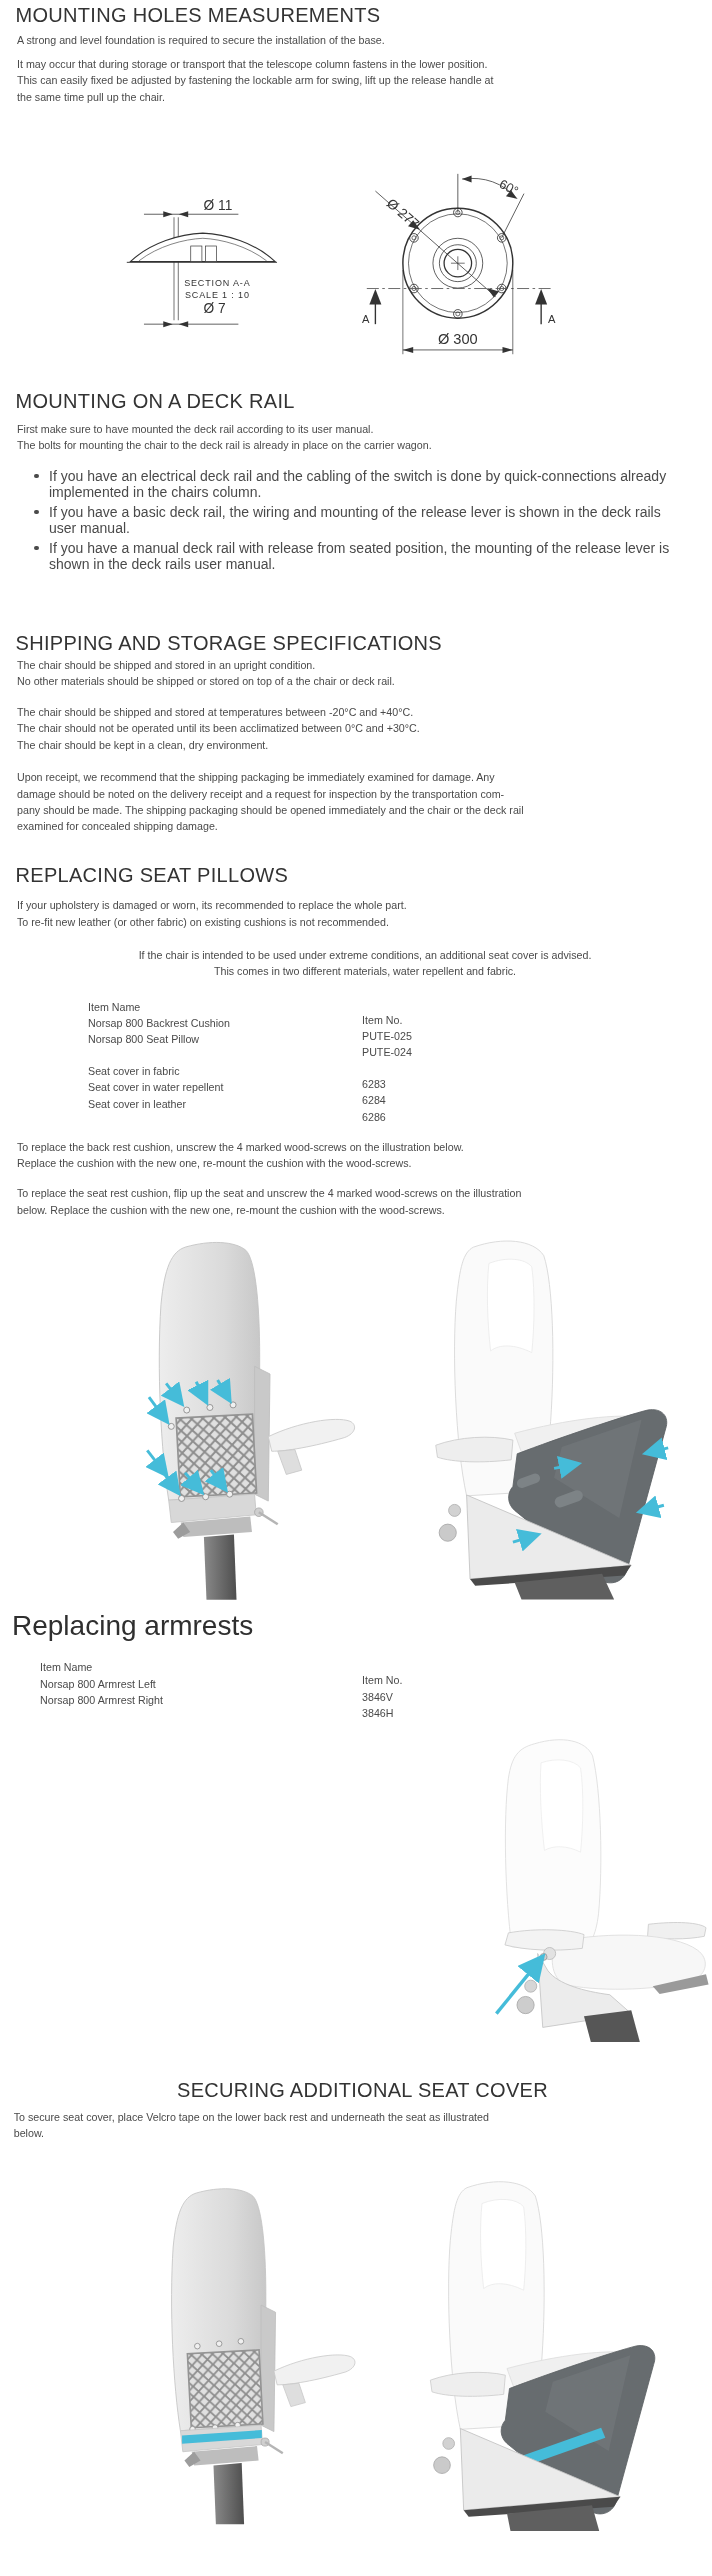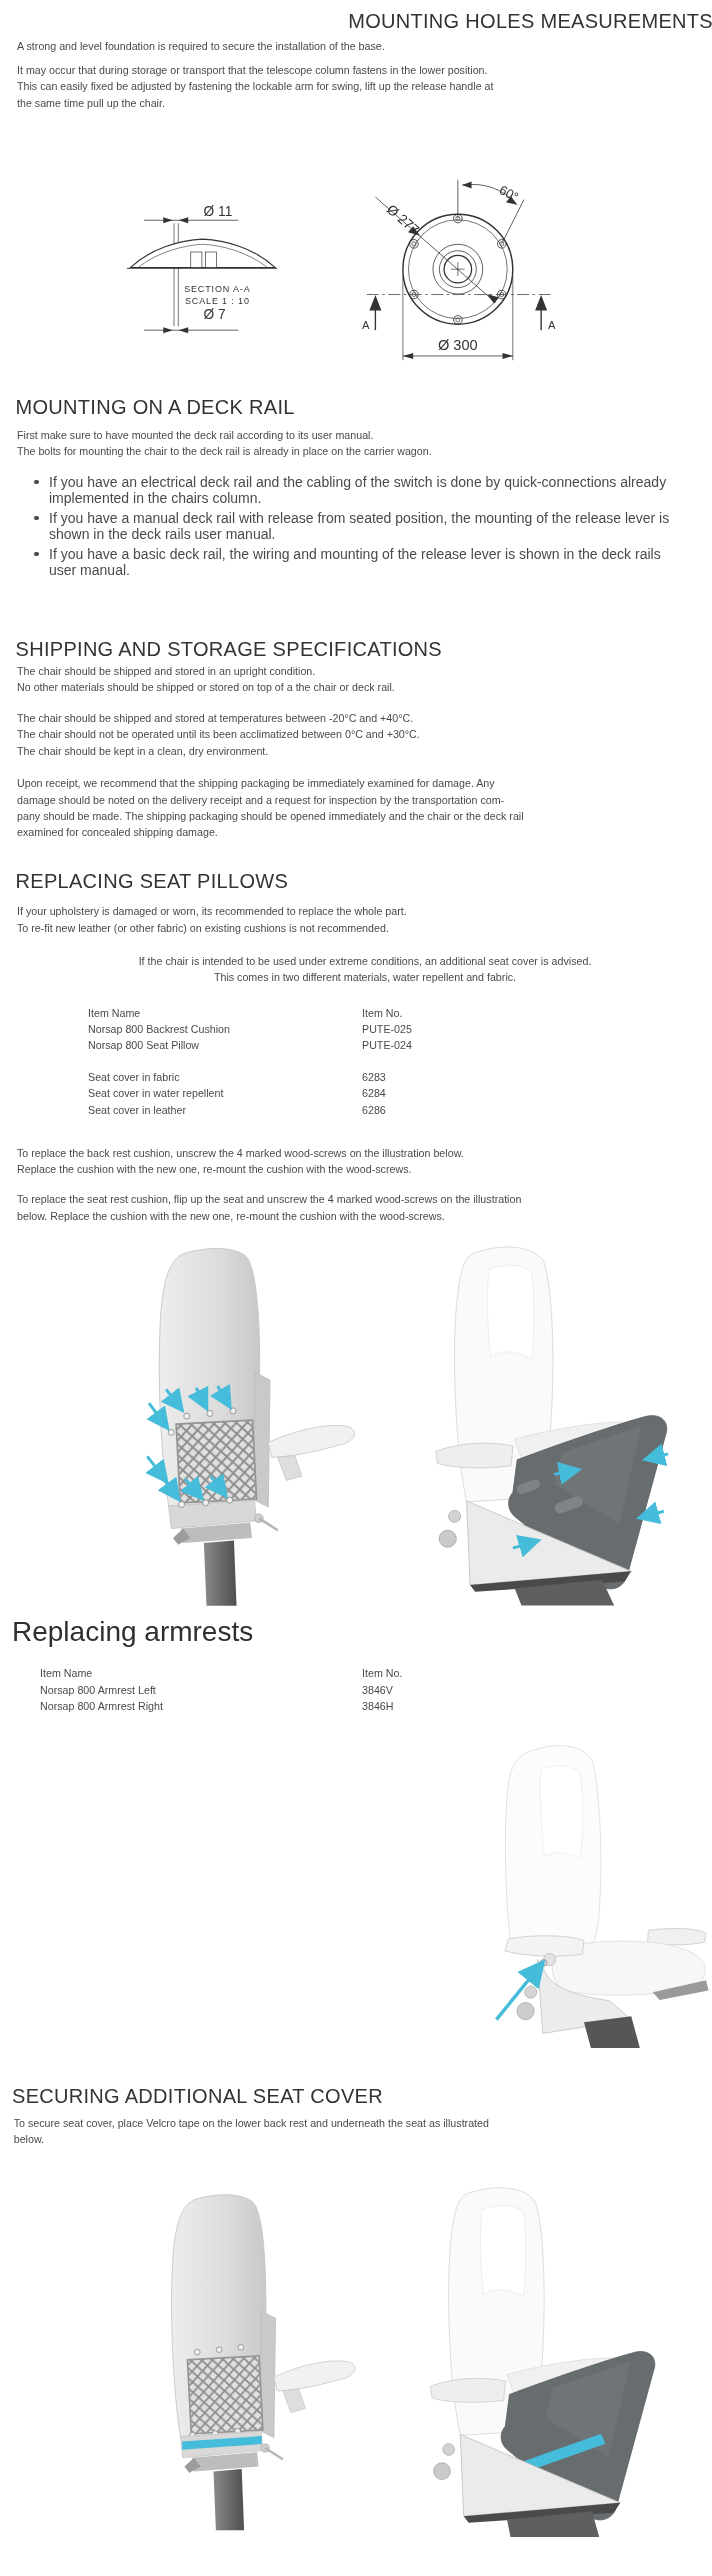--- a/index.html
+++ b/index.html
@@ -6,34 +6,34 @@
   body{width:713px;height:2576px;overflow:hidden;font-family:"Liberation Sans",sans-serif;color:#474747;position:relative;}
   .h-caps{font-size:20px;font-weight:400;letter-spacing:0.3px;color:#333;margin:0 0 0 15.5px;line-height:22px;font-stretch:condensed;}
   .h-big{font-size:28px;font-weight:400;color:#2f2f2f;margin:0 0 0 12px;line-height:29px;}
   .p{white-space:pre-line;font-size:10.7px;line-height:16.3px;color:#4a4a4a;margin:0 0 0 17px;}
   .bullets{margin:14.6px 0 0 0;}
   .bullet{position:relative;white-space:pre-line;font-size:14px;line-height:16.3px;color:#4a4a4a;margin:0 0 3.4px 49px;}
   .bullet::before{content:"";position:absolute;left:-14.6px;top:6px;width:4.3px;height:4.3px;border-radius:50%;background:#4a4a4a;}
   .parts-table{position:relative;font-size:10.7px;line-height:16.3px;color:#4a4a4a;}
   .pt-row{position:relative;width:623px;}
   .pt-c1{display:inline-block;}
-  .pt-c2{position:absolute;left:362px;top:0;}
+  .pt-c2{position:absolute;left:362px;top:13px;}
   .indent102 .pt-c1{margin-left:88px;}
   .indent47 .pt-c1{margin-left:40px;}
   .gap-row{margin-top:15.5px;}
   .figrow{position:relative;}
   .sec-armrest{position:relative;height:472px;}
   .armchair-abs{position:absolute;top:137px;left:455px;}
   svg text{font-family:"Liberation Sans",sans-serif;fill:#333;}
 </style>
 </head>
 <body>
 
 <section>
-  <h1 class="h-caps" style="padding-top:10px;text-align:right;">MOUNTING HOLES MEASUREMENTS</h1>
+  <h1 class="h-caps" style="padding-top:4px;">MOUNTING HOLES MEASUREMENTS</h1>
   <p class="p" style="margin-top:6px;">A strong and level foundation is required to secure the installation of the base.</p>
   <p class="p" style="margin-top:7.7px;">It may occur that during storage or transport that the telescope column fastens in the lower position.
 This can easily fixed be adjusted by fastening the lockable arm for swing, lift up the release handle at
 the same time pull up the chair.</p>
 
   <svg width="713" height="219" viewBox="0 0 830 255" style="display:block;margin-top:62px;">
 
     <g stroke-linecap="round">
       <line x1="168" y1="55" x2="277" y2="55" stroke="#333" stroke-width="0.9"></line>
       <path d="M201,55 L190,51.5 L190,58.5 Z" fill="#333"></path>
@@ -119,24 +119,24 @@
   </svg>
 </section>
 
 <section>
   <h1 class="h-caps" style="margin-top:4.3px;">MOUNTING ON A DECK RAIL</h1>
   <p class="p" style="margin-top:8.6px;">First make sure to have mounted the deck rail according to its user manual.
 The bolts for mounting the chair to the deck rail is already in place on the carrier wagon.</p>
   <div class="bullets">
     <div class="bullet">If you have an electrical deck rail and the cabling of the switch is done by quick-connections already
 implemented in the chairs column.</div>
+    <div class="bullet">If you have a basic deck rail, the wiring and mounting of the release lever is shown in the deck rails
+user manual.</div>
     <div class="bullet">If you have a manual deck rail with release from seated position, the mounting of the release lever is
 shown in the deck rails user manual.</div>
-    <div class="bullet">If you have a basic deck rail, the wiring and mounting of the release lever is shown in the deck rails
-user manual.</div>
   </div>
 </section>
 
 <section>
   <h1 class="h-caps" style="margin-top:59px;">SHIPPING AND STORAGE SPECIFICATIONS</h1>
   <p class="p" style="margin-top:3.4px;">The chair should be shipped and stored in an upright condition.
 No other materials should be shipped or stored on top of a the chair or deck rail.</p>
   <p class="p" style="margin-top:14.6px;">The chair should be shipped and stored at temperatures between -20°C and +40°C.
 The chair should not be operated until its been acclimatized between 0°C and +30°C.
 The chair should be kept in a clean, dry environment.</p>
@@ -284,21 +284,21 @@
       <path d="M96,252 L102,338 L205,322 L180,300 C150,296 120,288 108,272 Z" fill="#ececec" stroke="#c4c4c4"></path>
       <circle cx="88" cy="290" r="7" fill="#d6d6d6" stroke="#b2b2b2"></circle>
       <circle cx="82" cy="312" r="10" fill="#cdcdcd" stroke="#a8a8a8"></circle>
       <path d="M150,325 L205,318 L215,355 L158,355 Z" fill="#565656"></path>
       <line x1="48" y1="322" x2="100" y2="258" stroke="#45bcd9" stroke-width="4" marker-end="url(#arrC)"></line>
     </svg>
   </div>
 </section>
 
 <section>
-  <h1 class="h-caps" style="margin-top:6.9px;margin-left:12px;">SECURING ADDITIONAL SEAT COVER</h1>
+  <h1 class="h-caps" style="margin-top:6.9px;margin-left:12px;text-align:center;">SECURING ADDITIONAL SEAT COVER</h1>
   <p class="p" style="margin-top:7.7px;margin-left:13.7px;">To secure seat cover, place Velcro tape on the lower back rest and underneath the seat as illustrated
 below.</p>
 
   <div class="figrow" style="margin-top:38px;height:352px;overflow:hidden;">
 
     <svg width="262" height="352" viewBox="0 0 325 420" style="position:absolute;left:99px;top:0;">
       <defs>
         <linearGradient id="gD" x1="0" y1="0" x2="1" y2="0">
             <stop offset="0" stop-color="#ededed"></stop>
             <stop offset="0.65" stop-color="#dadada"></stop>

